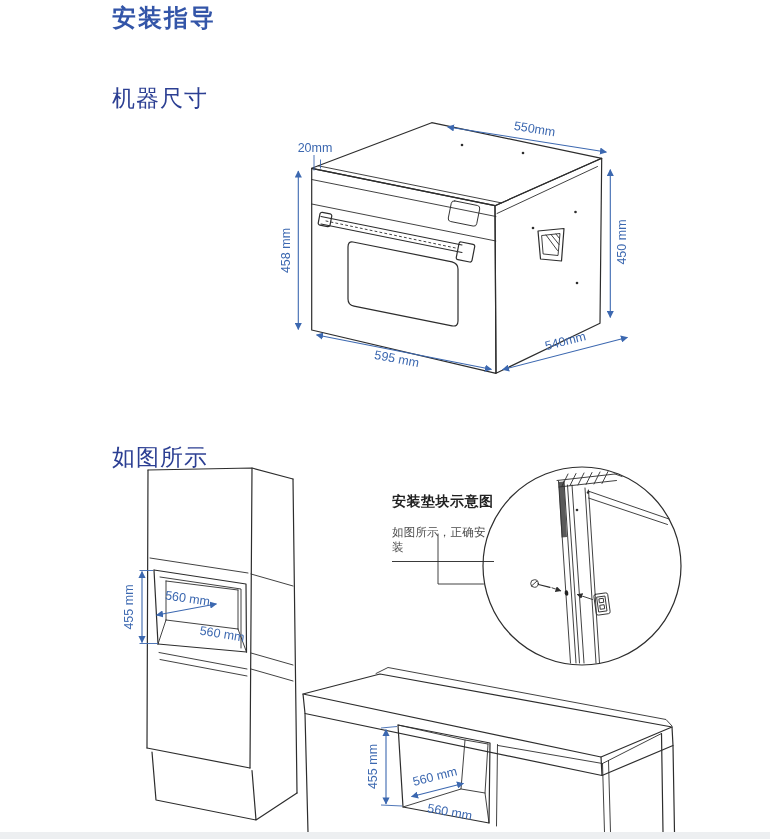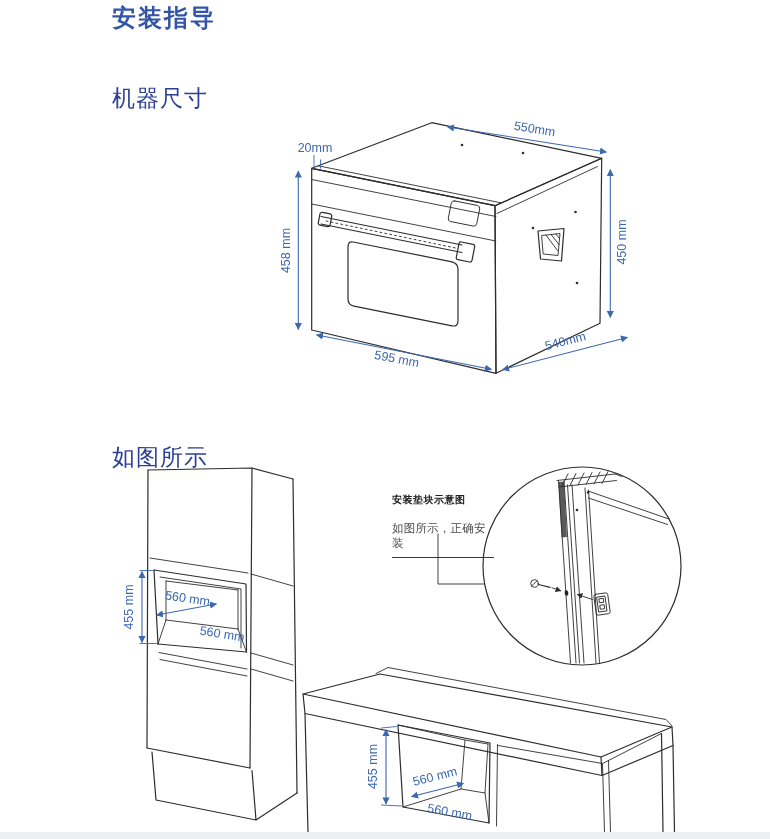--- a/index.html
+++ b/index.html
@@ -6,21 +6,21 @@
   .canvas{position:relative;width:770px;height:839px;background:#fff;overflow:hidden;
           font-family:"Liberation Sans",sans-serif;}
   .page-title{position:absolute;left:112px;top:2px;font-size:24px;font-weight:bold;
               letter-spacing:2px;color:#3355a8;}
   .sec-heading{position:absolute;left:112px;font-size:23px;font-weight:normal;
                letter-spacing:1px;color:#2c3f93;margin-top:34px;}
   .sec-1{top:49px;}
   .sec-2{top:408px;}
   .note{position:absolute;left:392px;top:493px;width:102px;border-bottom:1px solid #3a3a3a;
         padding-bottom:6px;}
-  .note-title{font-size:10px;font-weight:bold;color:#222;letter-spacing:0.5px;}
+  .note-title{font-size:14px;font-weight:bold;color:#222;letter-spacing:0.5px;}
   .note-sub{font-size:11.5px;color:#4a4a4a;margin-top:14px;letter-spacing:0.2px;}
   .footer-strip{position:absolute;left:0;top:832px;width:770px;height:7px;background:#edeff1;}
   svg{position:absolute;left:0;top:0;}
   .art{stroke:#2d2d2d;fill:none;stroke-width:1.2;stroke-linecap:round;stroke-linejoin:round;}
   .thin{stroke-width:0.9;}
   .dim{stroke:#3c68b0;fill:none;stroke-width:1.1;stroke-linecap:round;}
   .ext{stroke:#3c68b0;fill:none;stroke-width:0.9;}
   .dimtxt{fill:#3c68b0;font-size:12.5px;font-family:"Liberation Sans",sans-serif;
           text-anchor:middle;}
   .dot{fill:#2d2d2d;stroke:none;}

